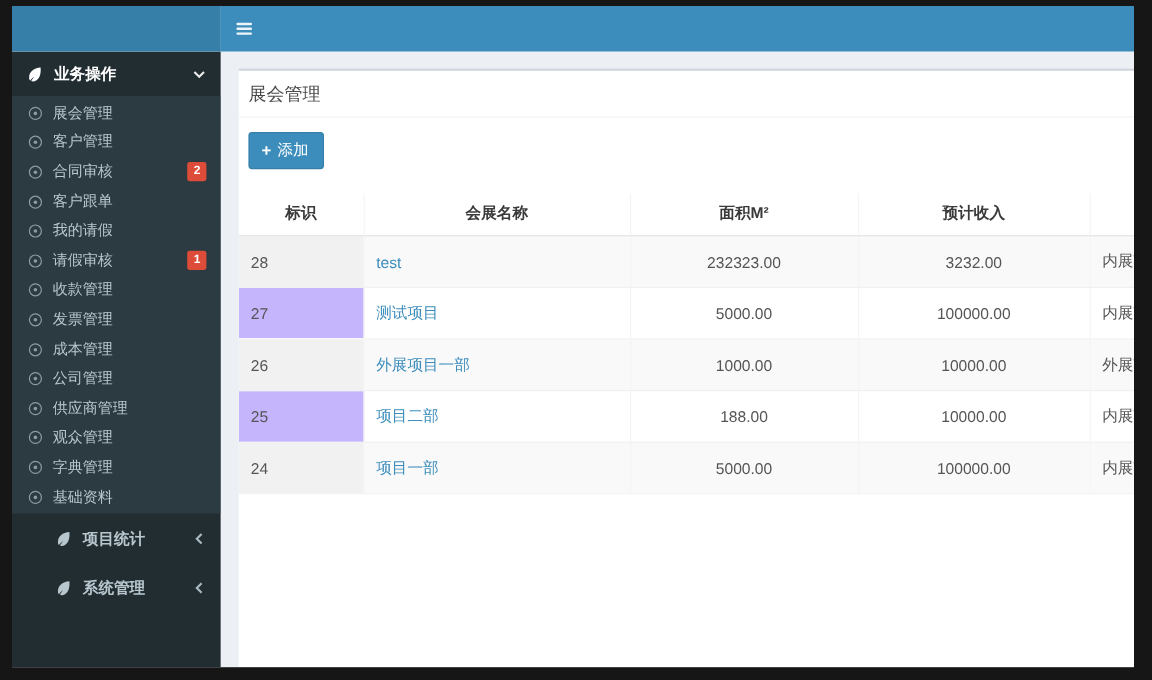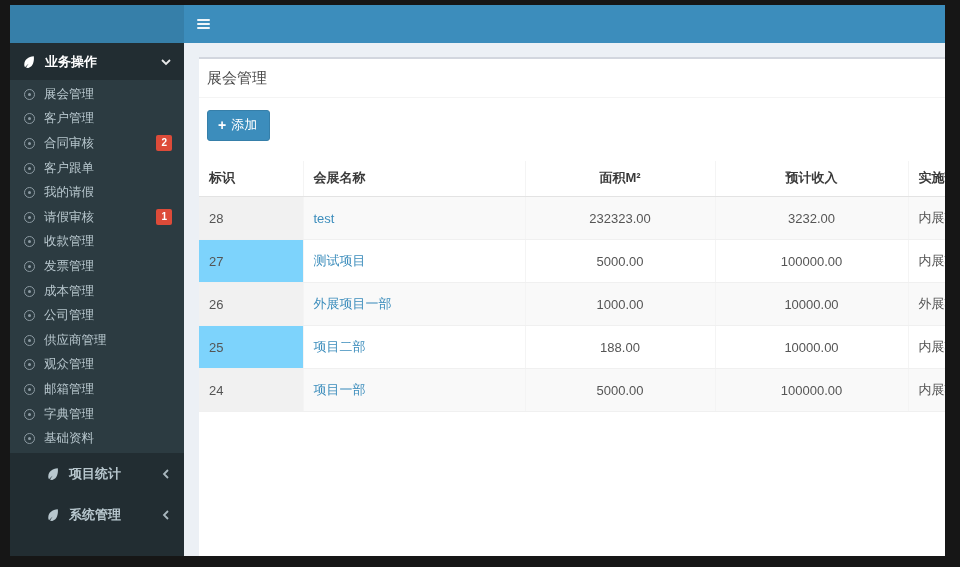--- a/index.html
+++ b/index.html
@@ -39,28 +39,28 @@
   .panel-header { padding:10px 8px 9px 8px; border-bottom:1px solid #f4f4f4; }
   .panel-title { font-size:15px; color:#4a4a4a; font-weight:400; }
   .panel-body { padding:12px 0 0 0; flex:1; overflow:hidden; }
   .btn-add { display:inline-flex; align-items:center; gap:5px; margin-left:8px; background:#3c8dbc; border:1px solid #367fa9; color:#fff; font-size:13px; padding:5px 12px 6px 10px; border-radius:3px; cursor:pointer; font-family:inherit; }
   .btn-add .plus { font-weight:700; font-size:14px; line-height:1; }
 
   
   .table-wrap { margin-top:20px; width:100%; overflow:hidden; }
   table { border-collapse:collapse; table-layout:fixed; width:859px; font-size:13px; }
   col.c-id{width:104px;} col.c-name{width:222px;} col.c-area{width:190px;} col.c-income{width:193px;} col.c-dept{width:150px;}
-  th { text-align:left; font-weight:700; color:#3a3a3a; padding:8px 10px 9px 10px; border-bottom:1px solid #e3e3e3; border-right:1px solid #f4f4f4; white-space:nowrap; cursor:pointer; }
+  th { text-align:center; font-weight:700; color:#3a3a3a; padding:8px 10px 9px 10px; border-bottom:1px solid #e3e3e3; border-right:1px solid #f4f4f4; white-space:nowrap; cursor:pointer; }
   th.num, td.num { text-align:center; }
   th:last-child, td:last-child { border-right:none; }
   td { padding:12px 10px; color:#555; border-bottom:1px solid #f0f0f0; border-right:1px solid #f4f4f4; white-space:nowrap; overflow:hidden; }
   tr.odd td { background:#f9f9f9; }
   tr.odd td.sorted { background:#f1f1f1; }
   tr.even td { background:#fff; }
-  tr.even td.sorted { background:#7dd3fc; }
+  tr.even td.sorted { background:#c4b5fd; }
   td a { color:#3c8dbc; text-decoration:none; cursor:pointer; }
   .chev svg, .leaf svg { display:block; width:100%; height:100%; }
 </style>
 </head>
 <body>
 
 <div class="frame">
   <div class="app">
 
     <div class="navbar">
@@ -135,24 +135,20 @@
               <span class="dotc"></span>
               <span class="ilabel">公司管理</span>
             </li>
           <li>
               <span class="dotc"></span>
               <span class="ilabel">供应商管理</span>
             </li>
           <li>
               <span class="dotc"></span>
               <span class="ilabel">观众管理</span>
-            </li>
-          <li>
-              <span class="dotc"></span>
-              <span class="ilabel">邮箱管理</span>
             </li>
           <li>
               <span class="dotc"></span>
               <span class="ilabel">字典管理</span>
             </li>
           <li>
               <span class="dotc"></span>
               <span class="ilabel">基础资料</span>
             </li>
         </ul>

